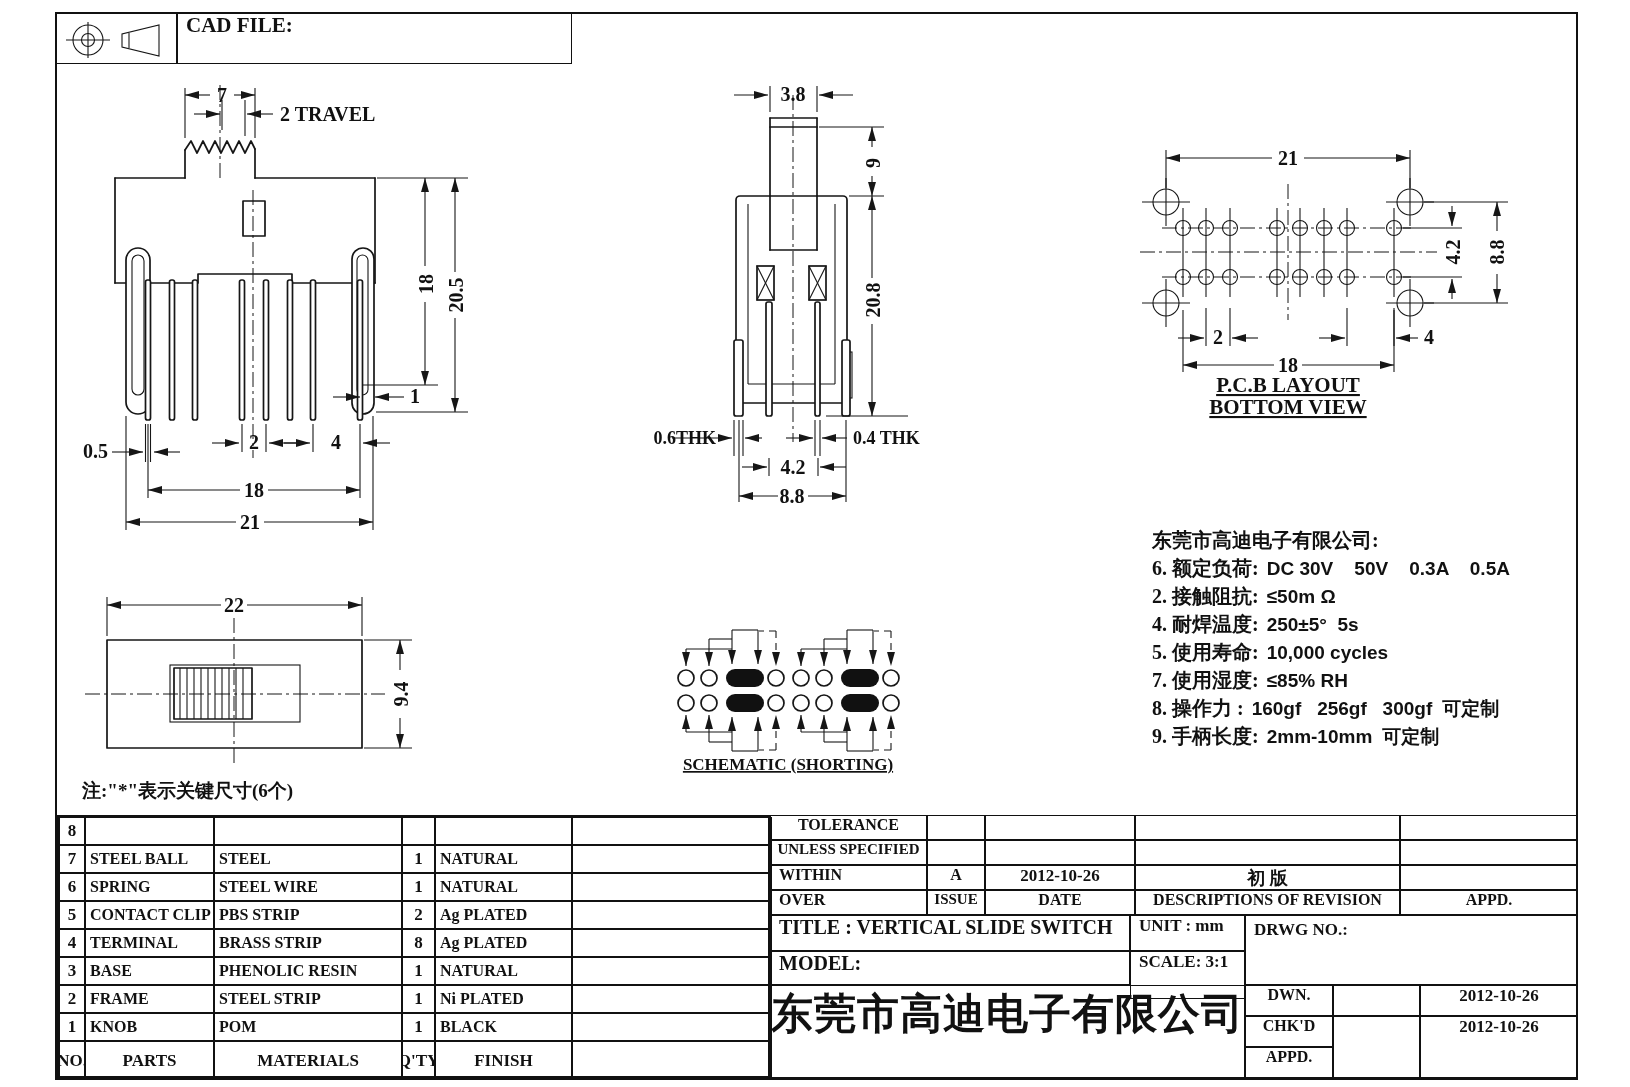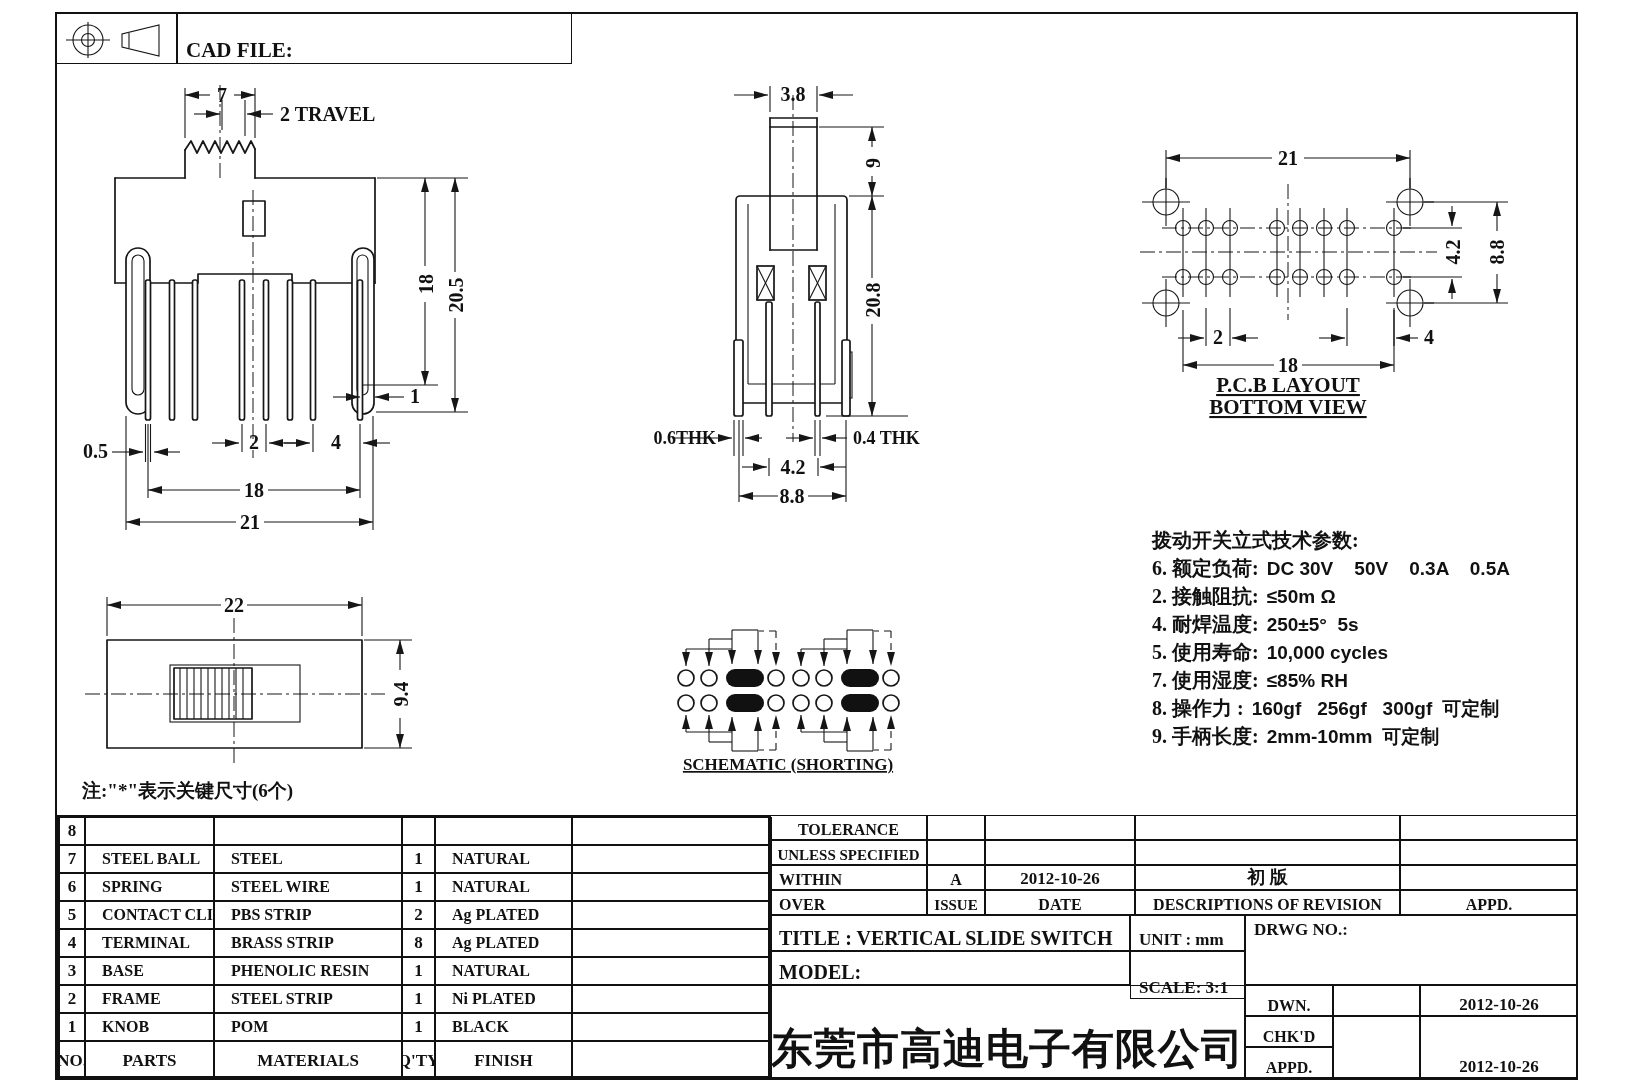--- a/index.html
+++ b/index.html
@@ -1,23 +1,23 @@
 <!DOCTYPE html>
 <html><head>
 <meta charset="utf-8">
 <style>
   html,body{margin:0;padding:0;background:#fff}
   body{width:1630px;height:1087px;position:relative;font-family:"Liberation Serif",serif;color:#111}
   .abs{position:absolute;box-sizing:border-box}
   .frame{border:2.5px solid #111}
-  .cell{position:absolute;box-sizing:border-box;border:1.5px solid #111;display:flex;align-items:flex-end;font-weight:bold;white-space:nowrap;overflow:hidden}
+  .cell{position:absolute;box-sizing:border-box;border:1.5px solid #111;display:flex;align-items:flex-start;font-weight:bold;white-space:nowrap;overflow:hidden}
   .cc{justify-content:center}
   .cl2{padding-left:8px}
   .parts{position:absolute;left:57px;top:815px;width:713px;height:263px;display:grid;grid-template-columns:26px 129px 188px 33px 137px 200px;grid-template-rows:repeat(8,28px) 39px;border:2px solid #111;box-sizing:border-box}
-  .pc{border:1px solid #111;box-sizing:border-box;display:flex;align-items:center;font-weight:bold;font-size:16px;padding-left:16px;white-space:nowrap;overflow:hidden}
+  .pc{border:1px solid #111;box-sizing:border-box;display:flex;align-items:center;font-weight:bold;font-size:16px;padding-left:4px;white-space:nowrap;overflow:hidden}
   .pn{justify-content:center;padding-left:0;font-size:17px}
   .ph{justify-content:center;padding-left:0;font-size:17px}
   svg{position:absolute;left:0;top:0;pointer-events:none}
   .o{stroke:#161616;stroke-width:1.7;fill:none;stroke-linejoin:round;stroke-linecap:round}
   .of{stroke:#161616;stroke-width:1.7;fill:#fff}
   .d{stroke:#161616;stroke-width:1.1;fill:none}
   .clx{stroke:#161616;stroke-width:1;stroke-dasharray:15 4 3 4;fill:none}
   .dsh{stroke-dasharray:7 5}
   .t{font:bold 20px "Liberation Serif",serif;fill:#111}
   .ts{font:bold 18px "Liberation Serif",serif;fill:#111}
@@ -37,21 +37,21 @@
 <div class="abs frame" style="left:55px;top:12px;width:1523px;height:1068px"></div>
 
 <div class="cell" style="left:55px;top:12px;width:122px;height:52px"></div>
 <div class="cell cl2" style="left:177px;top:12px;width:395px;height:52px;font-size:21px">
     <span>CAD FILE:</span>
   </div>
 
 <div class="note">注:"*"表示关键尺寸(6个)</div>
 
 <div class="specs">
-  <div class="spec-line"><span class="sp-l">拨动开关立式技术参数:</span></div>
+  <div class="spec-line"><span class="sp-l">东莞市高迪电子有限公司:</span></div>
   <div class="spec-line"><span class="sp-l">6. 额定负荷:</span><span class="sp-v">DC 30V    50V    0.3A    0.5A</span></div>
   <div class="spec-line"><span class="sp-l">2. 接触阻抗:</span><span class="sp-v">≤50m Ω</span></div>
   <div class="spec-line"><span class="sp-l">4. 耐焊温度:</span><span class="sp-v">250±5°  5s</span></div>
   <div class="spec-line"><span class="sp-l">5. 使用寿命:</span><span class="sp-v">10,000 cycles</span></div>
   <div class="spec-line"><span class="sp-l">7. 使用湿度:</span><span class="sp-v">≤85% RH</span></div>
   <div class="spec-line"><span class="sp-l">8. 操作力 :</span><span class="sp-v">160gf   256gf   300gf</span><span class="sp-s">可定制</span></div>
   <div class="spec-line"><span class="sp-l">9. 手柄长度:</span><span class="sp-v">2mm-10mm</span><span class="sp-s">可定制</span></div>
 </div>
 
 <div class="parts">

